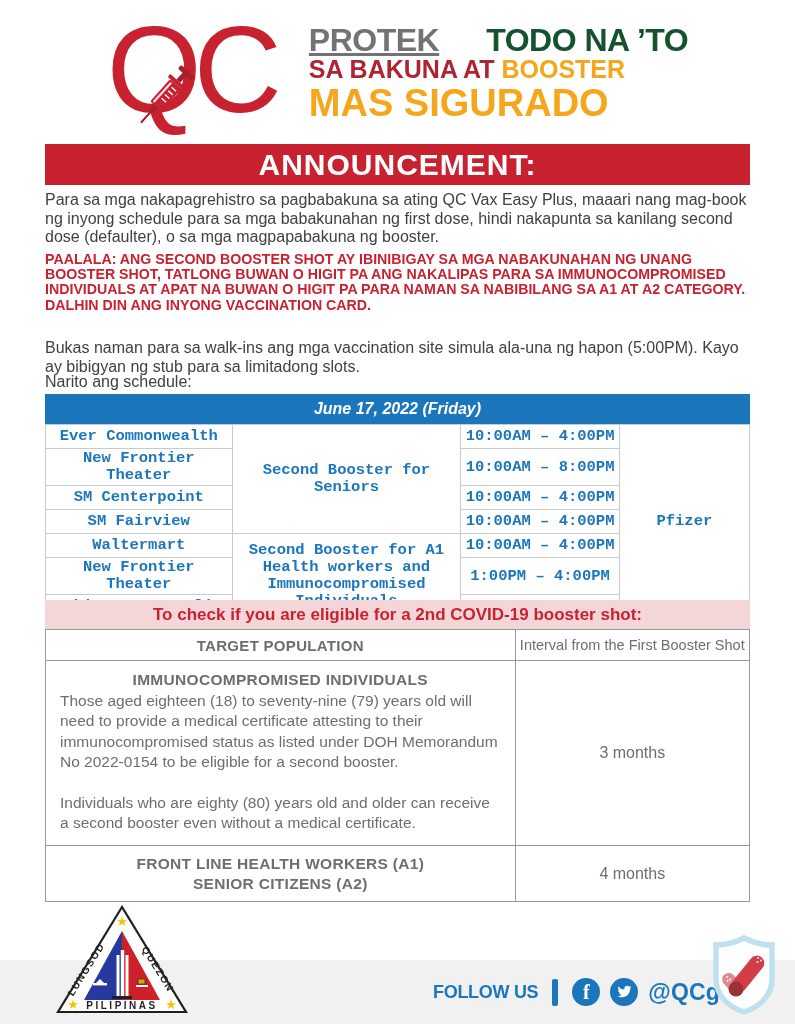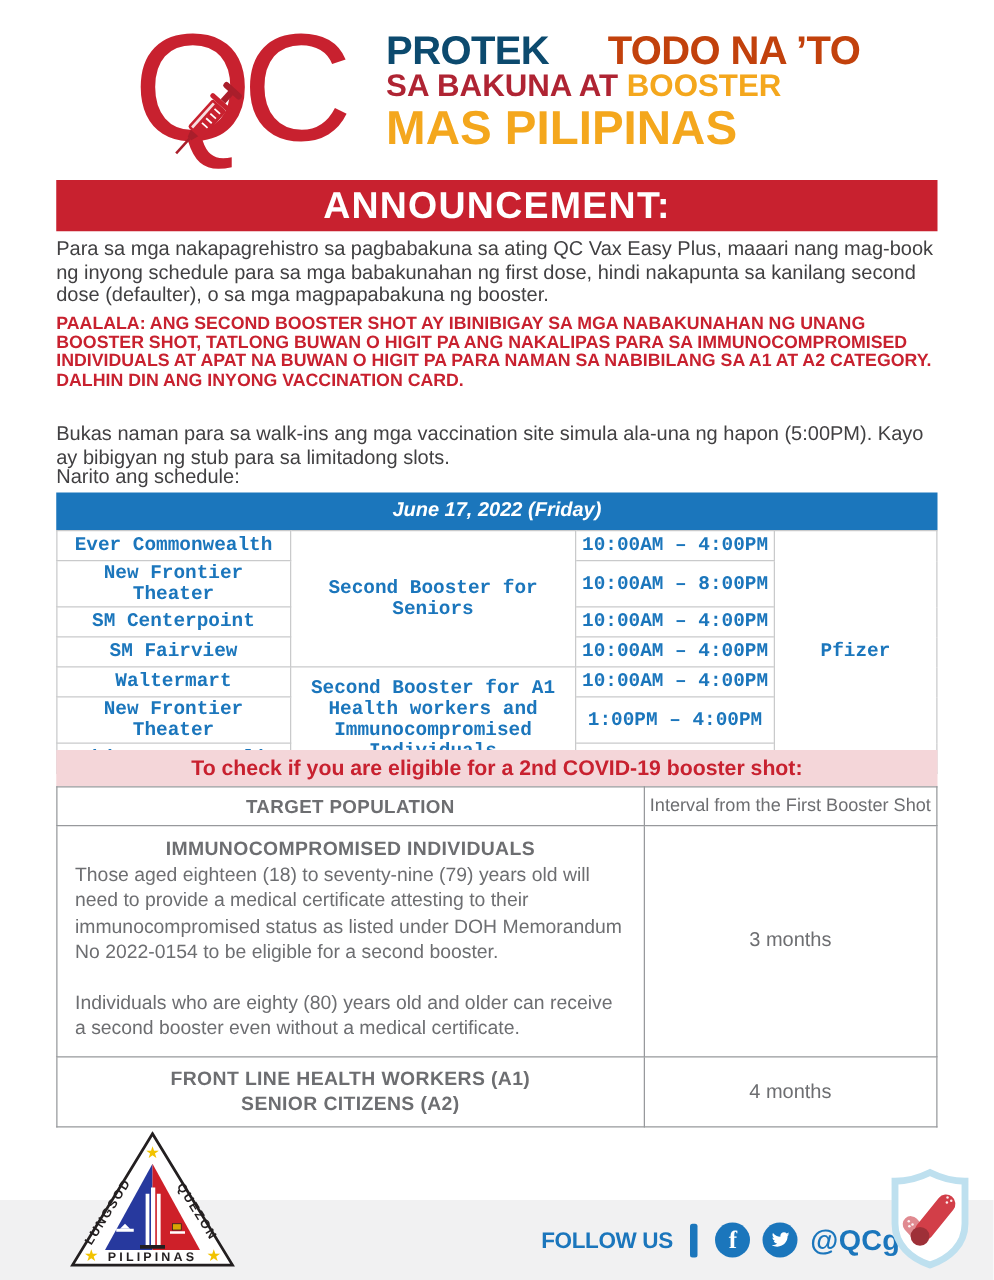--- a/index.html
+++ b/index.html
@@ -7,21 +7,21 @@
   body { font-family:"Liberation Sans", sans-serif; }
   .page { position:relative; width:795px; height:1024px; background:#fff; overflow:hidden; margin:0 auto; }
 
   
   .header { position:absolute; top:12px; left:0; width:100%; display:flex; justify-content:center; align-items:flex-start; gap:20px; }
   .qc-wrap { position:relative; width:182px; height:128px; }
   .qc-text { font-size:122px; font-weight:400; letter-spacing:-8px; line-height:116px; color:#C8212F; }
   .syringe { position:absolute; left:12px; top:44px; width:92px; height:92px; }
   .tagline { padding-top:12px; }
   .tl1 { font-size:32px; font-weight:800; letter-spacing:-0.5px; line-height:32px; white-space:nowrap; }
-  .tl1 .red { color:#0c4a6e; } .tl1 .gray { color:#c2410c;margin-left:47px; }
+  .tl1 .red { color:#737373;text-decoration:underline; } .tl1 .gray { color:#14532d;margin-left:47px; }
   .tl2 { font-size:25px; font-weight:800; line-height:27px; white-space:nowrap; }
   .tl2 .crimson { color:#AF2433; } .tl2 .orange { color:#F4A71D; }
   .tl3 { font-size:38px; font-weight:800; line-height:40px; color:#F4A71D; white-space:nowrap; }
 
   
   .banner-red { position:absolute; top:144px; left:45px; width:705px; height:41px; background:#C8212F;
     display:flex; align-items:center; justify-content:center; }
   .banner-red span { color:#fff; font-size:30px; font-weight:800; letter-spacing:1px; }
   .para { position:absolute; left:45px; width:705px; color:#414042; font-size:16px; line-height:18.5px; }
   .p1 { top:191px; }
@@ -88,21 +88,21 @@
           <line x1="45" y1="39" x2="51" y2="39" stroke="#ffffff" stroke-width="1.4"></line>
           <line x1="45" y1="44" x2="51" y2="44" stroke="#ffffff" stroke-width="1.4"></line>
           <polygon points="42,54 50,54 48,60 44,60" fill="#A91E2B"></polygon>
           <line x1="46" y1="60" x2="46" y2="76" stroke="#A91E2B" stroke-width="2"></line>
         </g>
       </svg>
     </div>
     <div class="tagline">
       <div class="tl1"><span class="red">PROTEK</span><span class="gray">TODO NA ’TO</span></div>
       <div class="tl2"><span class="crimson">SA BAKUNA AT </span><span class="orange">BOOSTER</span></div>
-      <div class="tl3">MAS PILIPINAS</div>
+      <div class="tl3">MAS SIGURADO</div>
     </div>
   </div>
 
   <div class="banner-red">
     <span>ANNOUNCEMENT:</span>
   </div>
 
   <div class="para p1">Para sa mga nakapagrehistro sa pagbabakuna sa ating QC Vax Easy Plus, maaari nang mag-book ng inyong schedule para sa mga babakunahan ng first dose, hindi nakapunta sa kanilang second dose (defaulter), o sa mga magpapabakuna ng booster.</div>
   <div class="reminder">PAALALA:  ANG SECOND BOOSTER SHOT AY IBINIBIGAY SA MGA NABAKUNAHAN NG UNANG BOOSTER SHOT, TATLONG BUWAN O HIGIT PA ANG NAKALIPAS PARA SA IMMUNOCOMPROMISED INDIVIDUALS AT APAT NA BUWAN O HIGIT PA PARA NAMAN SA NABIBILANG SA A1 AT A2 CATEGORY. DALHIN DIN ANG INYONG VACCINATION CARD.</div>
   <div class="para p2">Bukas naman para sa walk-ins ang mga vaccination site simula ala-una ng hapon (5:00PM). Kayo ay bibigyan ng stub para sa limitadong slots.</div>

